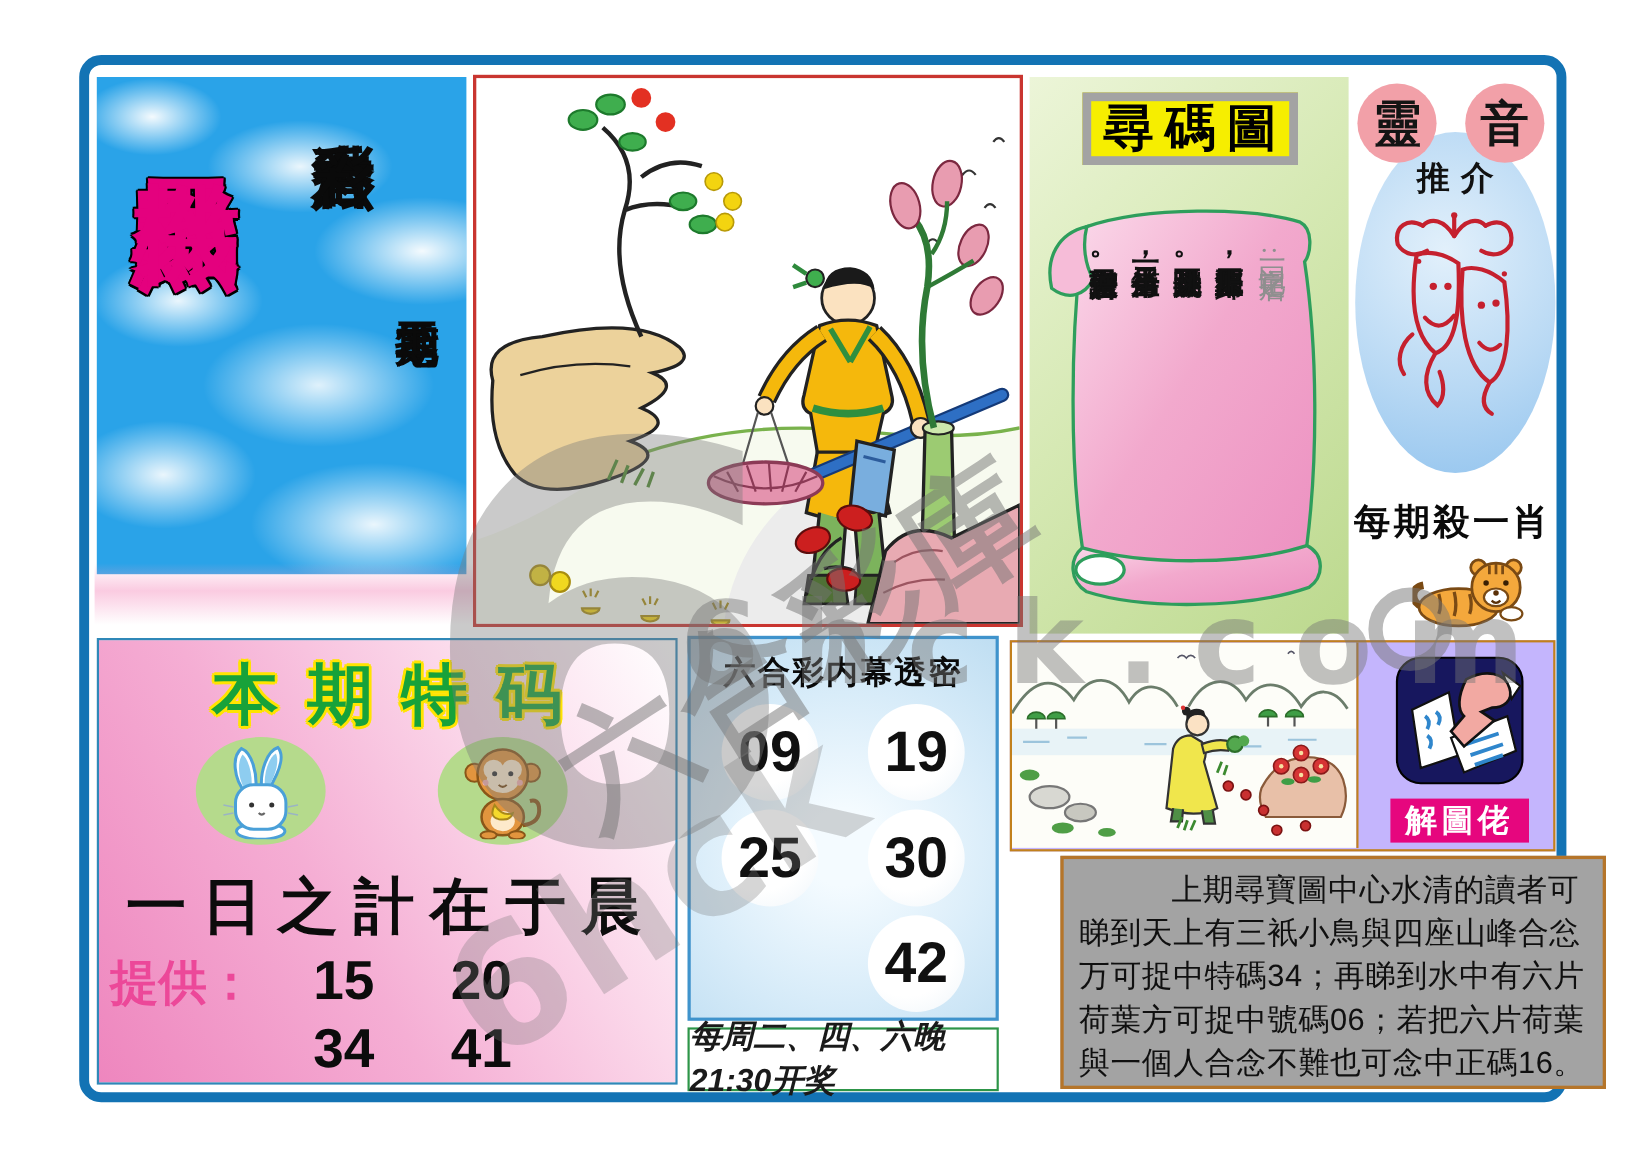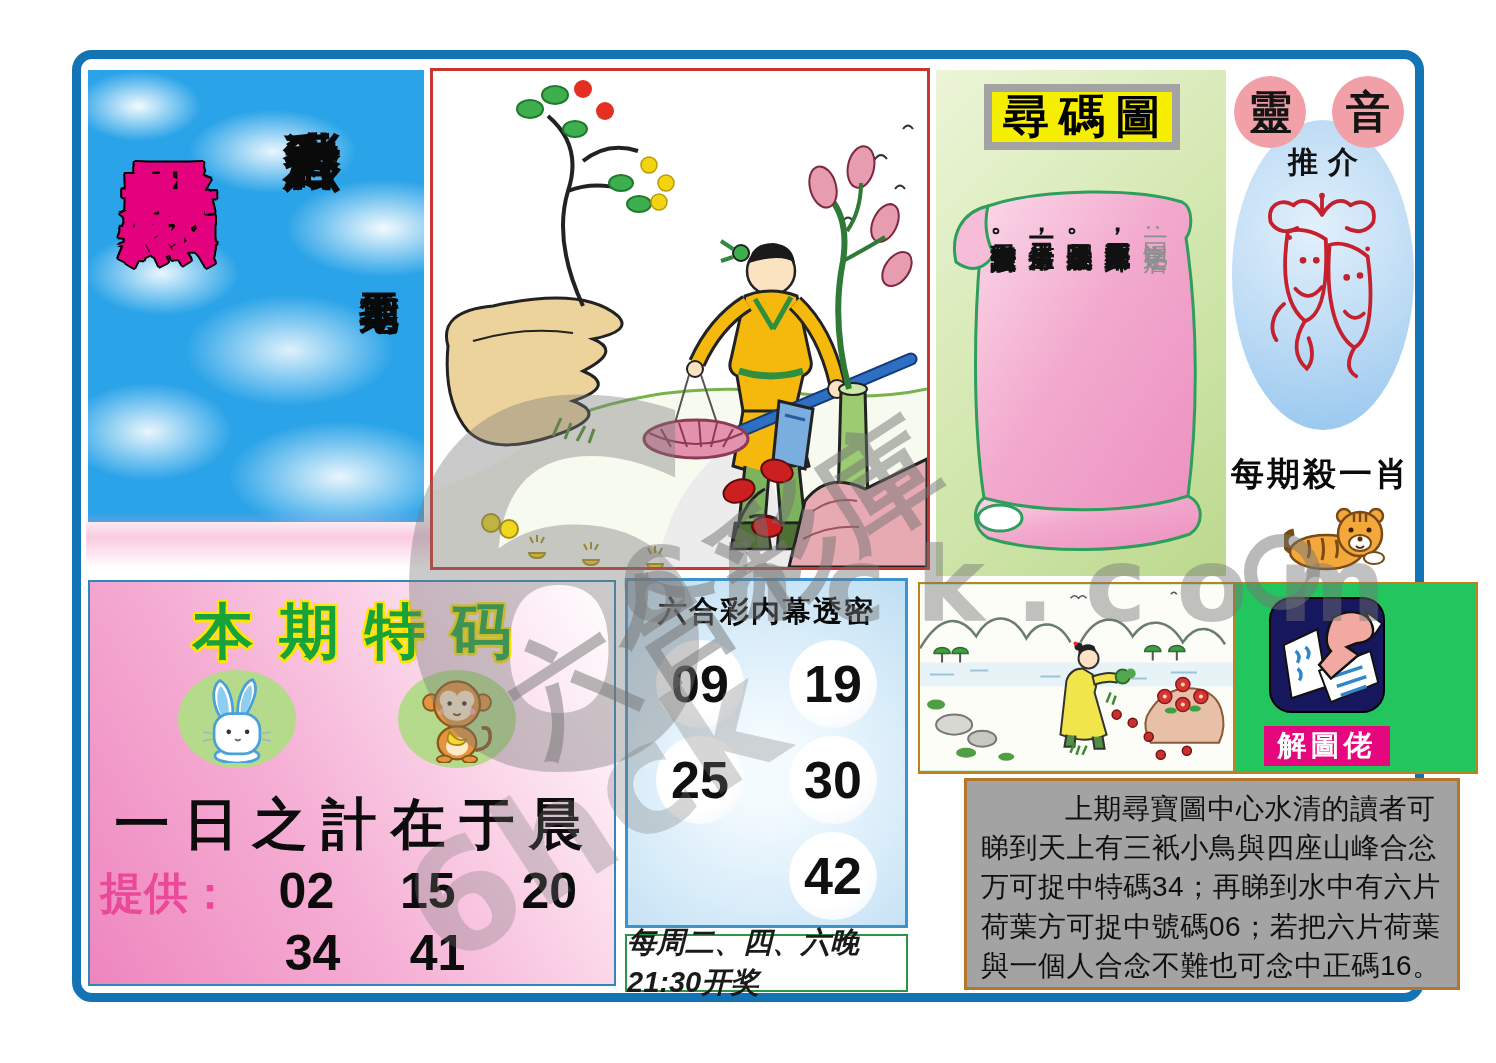--- a/index.html
+++ b/index.html
@@ -95,22 +95,22 @@
      display:flex;align-items:center;justify-content:center;font-size:52px;font-weight:bold;color:#101010;}
   .b0{left:656px;top:640px;} .b1{left:789px;top:640px;}
   .b2{left:656px;top:736px;} .b3{left:789px;top:736px;}
   .b4{left:656px;top:832px;} .b5{left:789px;top:832px;}
 
   .schedule{position:absolute;left:625px;top:934px;width:283px;height:58px;box-sizing:border-box;
      border:2.5px solid #2d9548;background:#fff;display:flex;align-items:center;justify-content:center;
      font-size:29px;font-weight:bold;font-style:italic;color:#1a1a1a;transform-origin:center;}
 
   
-  .br-top{position:absolute;left:918px;top:582px;width:560px;height:192px;box-sizing:border-box;
-     border:2.5px solid #c2801c;background:#22c55e;padding-left:20px;}
+  .br-top{position:absolute;left:918px;top:582px;width:496px;height:192px;box-sizing:border-box;
+     border:2.5px solid #c2801c;background:#c4b5fd;padding-left:20px;}
   .landscape{position:absolute;left:0;top:0;width:315px;height:187px;border-right:2.5px solid #c2801c;box-sizing:border-box;}
   .landscape svg{display:block;width:100%;height:100%;}
   .hand-icon{position:absolute;left:348px;top:12px;width:118px;height:118px;}
   .jietulao-btn{position:absolute;left:344px;top:142px;width:126px;height:40px;background:#e6067e;
      display:flex;align-items:center;justify-content:center;color:#fff;font-size:29px;font-weight:bold;letter-spacing:4px;}
   .analysis{position:absolute;left:964px;top:778px;width:496px;height:212px;box-sizing:border-box;
      border:3px solid #b5752a;background:#a3a3a3;padding:8px 14px;
      font-size:28px;line-height:1.40;letter-spacing:.5px;color:#101010;text-indent:3em;}
 
   
@@ -319,21 +319,20 @@
       <ellipse cx="46" cy="74" rx="21" ry="18" fill="#e2953e" stroke="#8a5618" stroke-width="2.5"></ellipse>
       <ellipse cx="46" cy="78" rx="12" ry="10" fill="#fdeacb"></ellipse>
       <path d="M38,62 q8,12 18,8 q-2,8 -14,6 q-10,-2 -4,-14 Z" fill="#f5d92c" stroke="#a8881a" stroke-width="2"></path>
       <ellipse cx="32" cy="92" rx="8" ry="4" fill="#e2953e" stroke="#8a5618" stroke-width="2"></ellipse>
       <ellipse cx="60" cy="92" rx="8" ry="4" fill="#e2953e" stroke="#8a5618" stroke-width="2"></ellipse>
     </svg>
   </div>
   <div class="phrase">一日之計在于晨</div>
   <div class="provide-row">
     <span class="provide-label">提供：</span>
-    <span class="pnum">02</span>
     <span class="pnum">15</span>
     <span class="pnum">20</span>
   </div>
   <div class="provide-row2">
     <span class="pspacer"></span>
     <span class="pnum">34</span>
     <span class="pnum">41</span>
   </div>
 
   <div class="blue-panel"></div>

